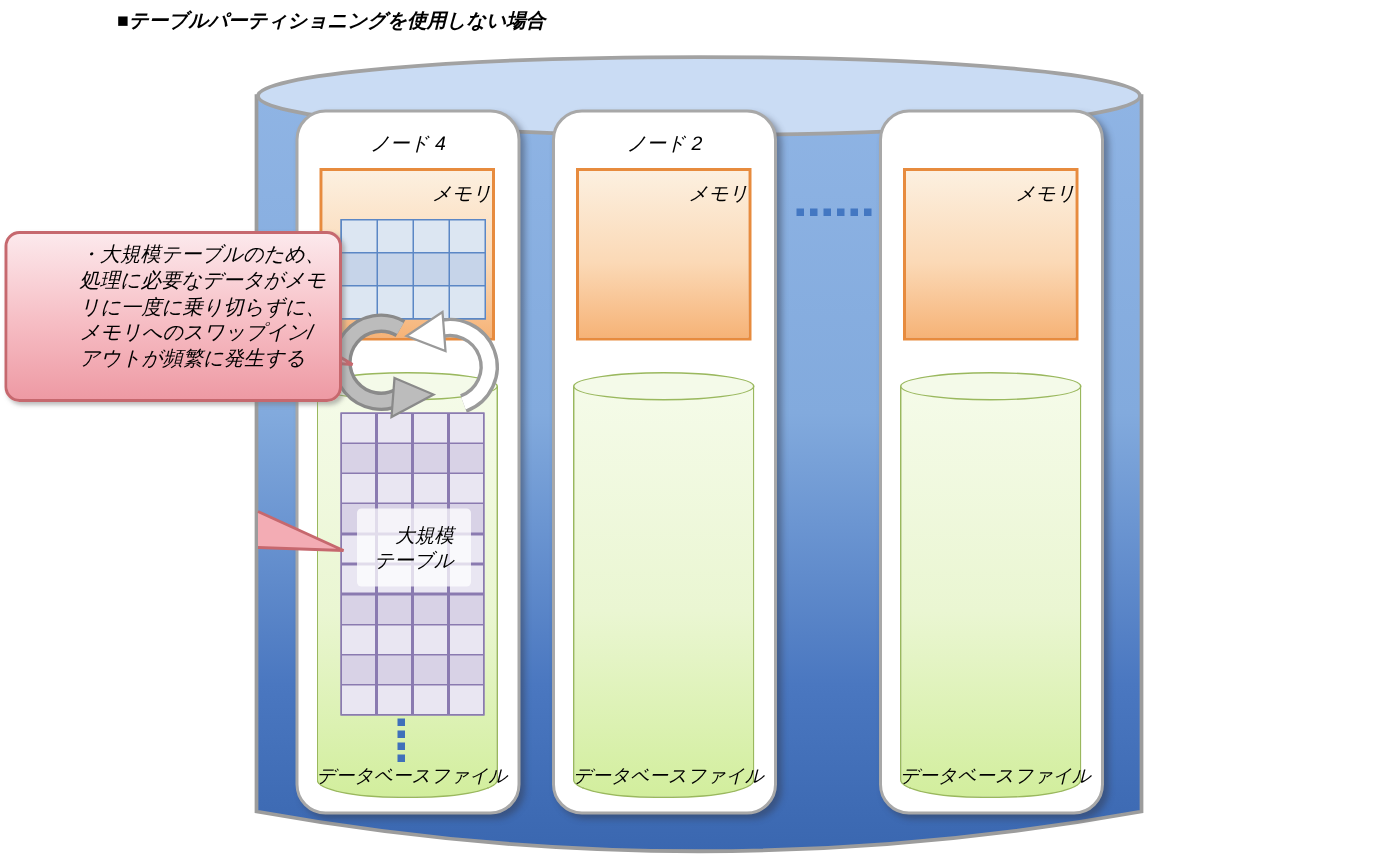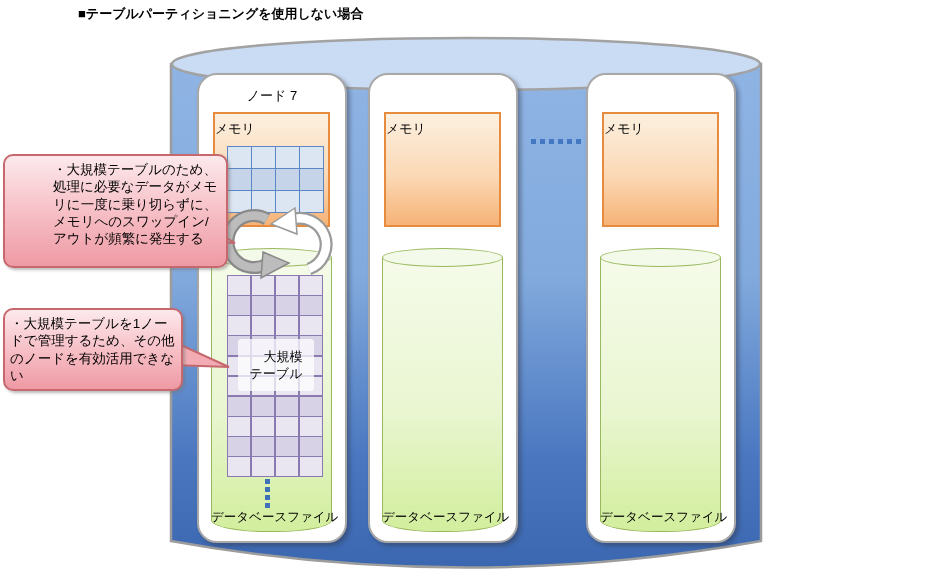--- a/index.html
+++ b/index.html
@@ -1,29 +1,29 @@
 <!DOCTYPE html>
 <html><head>
 <meta charset="utf-8">
 <style>
   html,body{margin:0;padding:0;background:#fff;}
   .stage{position:relative;width:932px;height:575px;overflow:hidden;
-         font-family:"Liberation Sans",sans-serif;color:#000;}
+         font-family:"Liberation Sans",sans-serif;color:#000;font-style:italic;}
   .title{position:absolute;left:78px;top:5px;font-size:13px;font-weight:bold;white-space:nowrap;}
 
   .tank{position:absolute;left:168px;top:36px;z-index:0;}
 
   .node{position:absolute;top:73px;width:146px;height:466px;background:#fff;
         border:2px solid #a8a8a8;border-radius:20px;z-index:1;
         box-shadow:3px 3px 4px rgba(50,55,70,.45);}
   .node-label{position:absolute;top:12px;left:0;width:100%;text-align:center;font-size:13px;}
 
   .mem{position:absolute;left:14px;top:37px;width:113px;height:111px;
        border:2px solid #e78b3e;background:linear-gradient(#fcf0e0,#fbd9b6 55%,#f6b377);}
-  .mem-label{position:absolute;top:6px;left:0;width:100%;text-align:left;font-size:13px;}
+  .mem-label{position:absolute;top:6px;left:0;width:100%;text-align:right;font-size:13px;}
 
   .cyl{position:absolute;left:12px;top:173px;width:121px;height:284px;}
   .cyl-body{position:absolute;left:0;right:0;top:9px;bottom:0;
             background:linear-gradient(#f5fbe9,#eaf6d2 55%,#d2ee9d);
             border:1.6px solid #9ab85e;border-top:none;
             border-radius:0 0 55px 55px / 0 0 12px 12px;}
   .cyl-top{position:absolute;left:0;right:0;top:0;height:17px;background:#f4fae9;
            border:1.6px solid #9ab85e;border-radius:50%;}
   .db-label{position:absolute;bottom:6px;left:0;width:100%;text-align:center;font-size:12.5px;white-space:nowrap;margin-top:24px;}
 
@@ -78,21 +78,21 @@
   <div class="hdots">
     <span></span>
       <span></span>
       <span></span>
       <span></span>
       <span></span>
       <span></span>
   </div>
 
   <div class="node" style="left:197px">
-    <div class="node-label">ノード 7</div>
+    <div class="node-label">ノード 4</div>
     <div class="mem">
       <div class="mem-label">メモリ</div>
     </div>
     <div class="grid grid-blue" style="grid-template-columns: repeat(4, 1fr); grid-template-rows: repeat(3, 1fr);">
         <div class="cell"></div>
         <div class="cell"></div>
         <div class="cell"></div>
         <div class="cell"></div>
         <div class="cell alt"></div>
         <div class="cell alt"></div>
@@ -163,20 +163,21 @@
       <path d="M50,17 A26,26 0 1 0 50,62" fill="none" stroke="#8a8a8a" stroke-width="13"></path>
       <path d="M50,17 A26,26 0 1 0 50,62" fill="none" stroke="#bcbcbc" stroke-width="8.5"></path>
       <polygon points="46,50 72,61 44,76" fill="#bcbcbc" stroke="#8a8a8a" stroke-width="1.5"></polygon>
       <path d="M92,67 A26,26 0 1 0 74,18" fill="none" stroke="#9a9a9a" stroke-width="13"></path>
       <path d="M92,67 A26,26 0 1 0 74,18" fill="none" stroke="#ffffff" stroke-width="8.5"></path>
       <polygon points="78,6 54,22 80,32" fill="#ffffff" stroke="#9a9a9a" stroke-width="1.5"></polygon>
     </svg>
   </div>
 
   <div class="node" style="left:368px">
+    <div class="node-label">ノード 2</div>
     <div class="mem">
       <div class="mem-label">メモリ</div>
     </div>
     <div class="cyl">
       <div class="cyl-body"></div>
       <div class="cyl-top"></div>
       <div class="db-label">データベースファイル</div>
     </div>
   </div>
 
@@ -192,15 +193,14 @@
   </div>
 
   <svg class="pointer-layer" width="932" height="575" viewBox="0 0 932 575">
     <path d="M176,207 L235,243 L176,239 Z" fill="#f3acb4"></path>
     <path d="M176,207 L235,243 L176,239" fill="none" stroke="#c6686e" stroke-width="2"></path>
     <path d="M172,341 L229,367 L172,365 Z" fill="#f3acb4"></path>
     <path d="M172,341 L229,367 L172,365" fill="none" stroke="#c6686e" stroke-width="2"></path>
   </svg>
 
   <div class="callout callout-1">・大規模テーブルのため、処理に必要なデータがメモリに一度に乗り切らずに、メモリへのスワップイン/アウトが頻繁に発生する</div>
-  <div class="callout callout-2">・大規模テーブルを1ノードで管理するため、その他のノードを有効活用できない</div>
 
 </div>
 
 </body></html>

